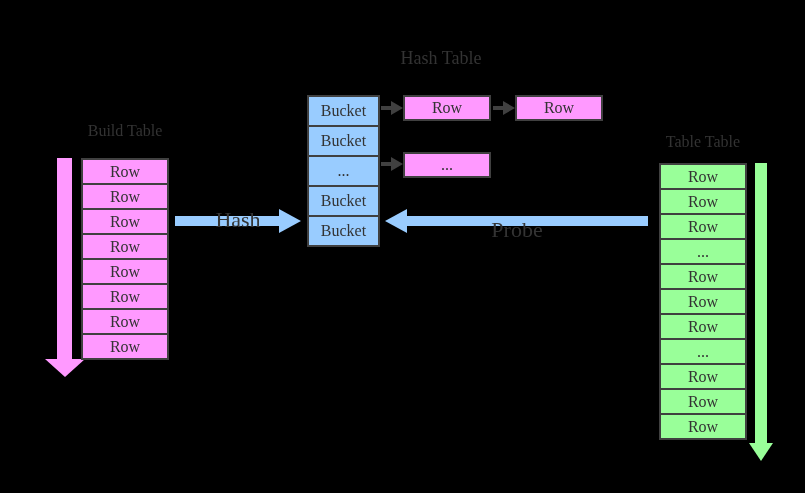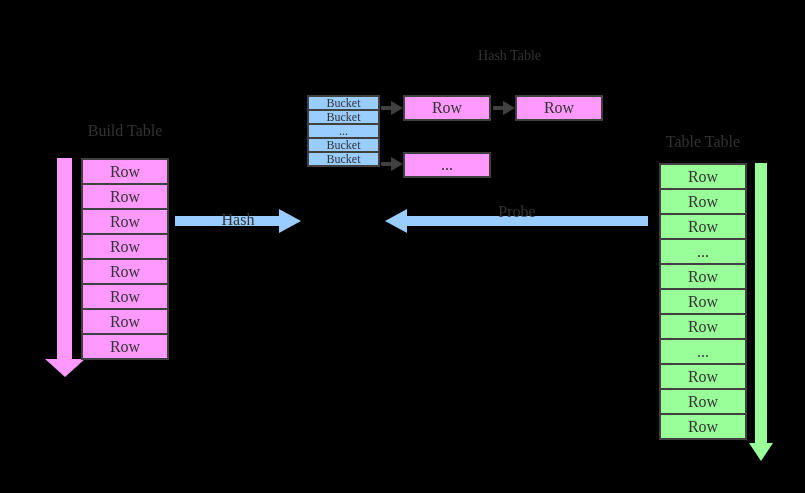--- a/index.html
+++ b/index.html
@@ -4,36 +4,36 @@
 <style>
   :root{
     --background:#000000; --pink:#FF99FF; --blue:#99CCFF; --green:#99FF99;
     --outline:#404040; --label_text:#333333; --watermark_text:#B3B3B3;
   }
   *{margin:0;padding:0;}
   html,body{background:var(--background);}
   .stage{position:relative;width:805px;height:493px;background:var(--background);
          overflow:hidden;font-family:"Liberation Serif",serif;}
 
-  .title{position:absolute;left:341px;top:48px;width:200px;text-align:right;
-         font-size:14px;color:var(--label_text);}
+  .title{position:absolute;left:341px;top:48px;width:200px;text-align:center;
+         font-size:18px;color:var(--label_text);}
   .tbl-label{position:absolute;font-size:16px;color:var(--label_text);text-align:center;}
   .build-label{left:81px;top:122px;width:88px;}
   .probe-label{left:659px;top:133px;width:88px;}
 
   .table{position:absolute;}
   .build-table{left:81px;top:158px;width:88px;}
   .probe-table{left:659px;top:163px;width:88px;}
   .bucket-col{left:307px;top:95px;width:73px;}
 
   .cell{box-sizing:border-box;border:2px solid var(--outline);height:27px;
         display:flex;align-items:center;justify-content:center;
         font-size:16px;color:var(--label_text);}
   .cell + .cell{margin-top:-2px;}
-  .bucket-col .cell{height:16px;font-size:12px;}
+  .bucket-col .cell{height:32px;font-size:16px;}
   .pink{background:var(--pink);}
   .blue{background:var(--blue);}
   .green{background:var(--green);}
 
   .chain-box{position:absolute;width:88px;height:26px;box-sizing:border-box;
              border:2px solid var(--outline);background:var(--pink);
              display:flex;align-items:center;justify-content:center;
              font-size:16px;color:var(--label_text);}
   .chain-row-1{left:403px;top:95px;}
   .chain-row-2{left:515px;top:95px;}
@@ -50,24 +50,24 @@
   .h-bar{position:absolute;height:10px;background:var(--blue);}
   .hash-bar{left:175px;top:216px;width:105px;}
   .hash-head{position:absolute;left:279px;top:209px;width:0;height:0;
              border-top:12px solid transparent;border-bottom:12px solid transparent;
              border-left:22px solid var(--blue);}
   .probe-bar{left:407px;top:216px;width:241px;}
   .probe-head{position:absolute;left:385px;top:209px;width:0;height:0;
               border-top:12px solid transparent;border-bottom:12px solid transparent;
               border-right:22px solid var(--blue);}
 
-  .flow-label{position:absolute;font-size:16px;color:var(--label_text);
+  .flow-label{position:absolute;font-size:22px;color:var(--label_text);
               text-align:center;height:20px;line-height:20px;}
   .hash-label{left:193px;top:210px;width:90px;}
-  .probe-flow-label{left:472px;top:202px;width:90px;}
+  .probe-flow-label{left:472px;top:220px;width:90px;}
 
   .v-bar{position:absolute;}
   .pink-bar{left:57px;top:158px;width:15px;height:201px;background:var(--pink);}
   .pink-head{position:absolute;left:45px;top:359px;width:0;height:0;
              border-left:20px solid transparent;border-right:20px solid transparent;
              border-top:18px solid var(--pink);}
   .green-bar{left:755px;top:163px;width:12px;height:280px;background:var(--green);}
   .green-head{position:absolute;left:749px;top:443px;width:0;height:0;
               border-left:12px solid transparent;border-right:12px solid transparent;
               border-top:18px solid var(--green);}

